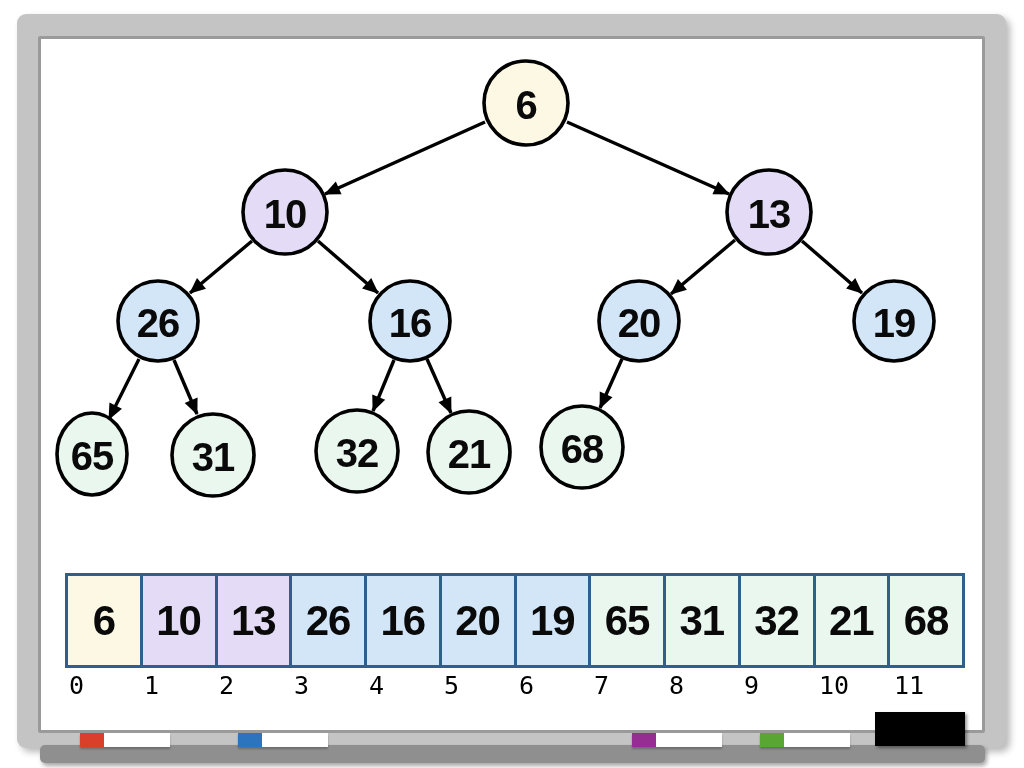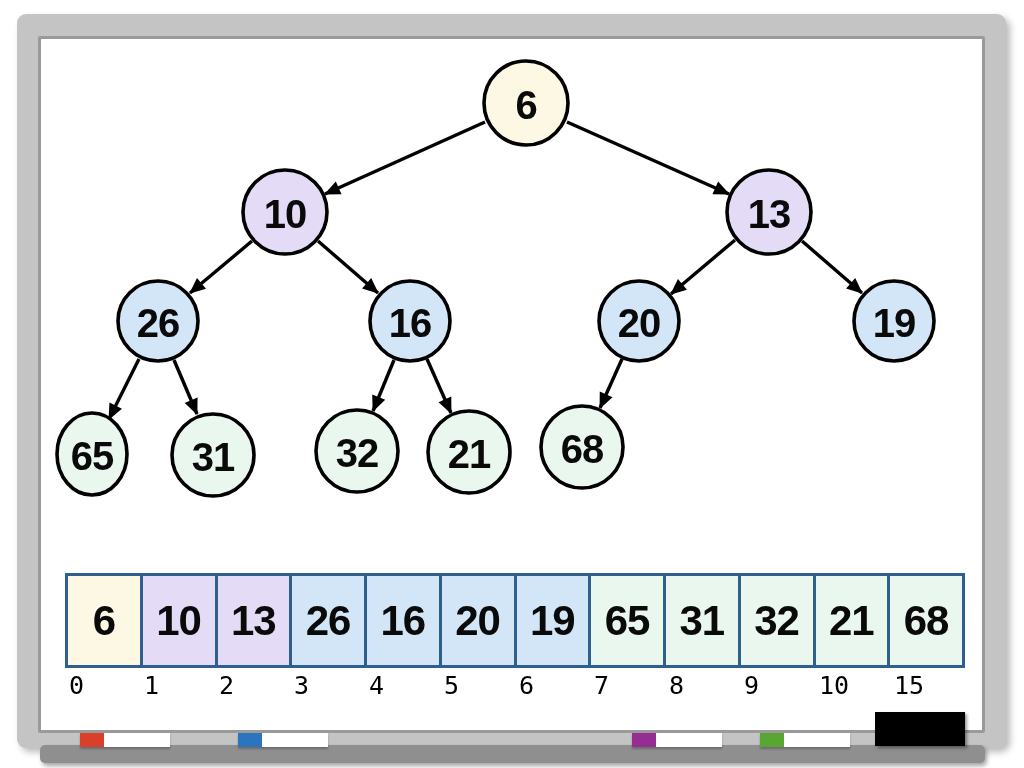--- a/index.html
+++ b/index.html
@@ -161,21 +161,21 @@
   <div class="idx">1</div>
   <div class="idx">2</div>
   <div class="idx">3</div>
   <div class="idx">4</div>
   <div class="idx">5</div>
   <div class="idx">6</div>
   <div class="idx">7</div>
   <div class="idx">8</div>
   <div class="idx">9</div>
   <div class="idx">10</div>
-  <div class="idx">15</div>
+  <div class="idx">11</div>
 </div>
 
 <div class="tray"></div>
 
 <div class="marker marker-red">
   <div class="tip"></div>
   <div class="body"></div>
 </div>
 <div class="marker marker-blue">
   <div class="tip"></div>

